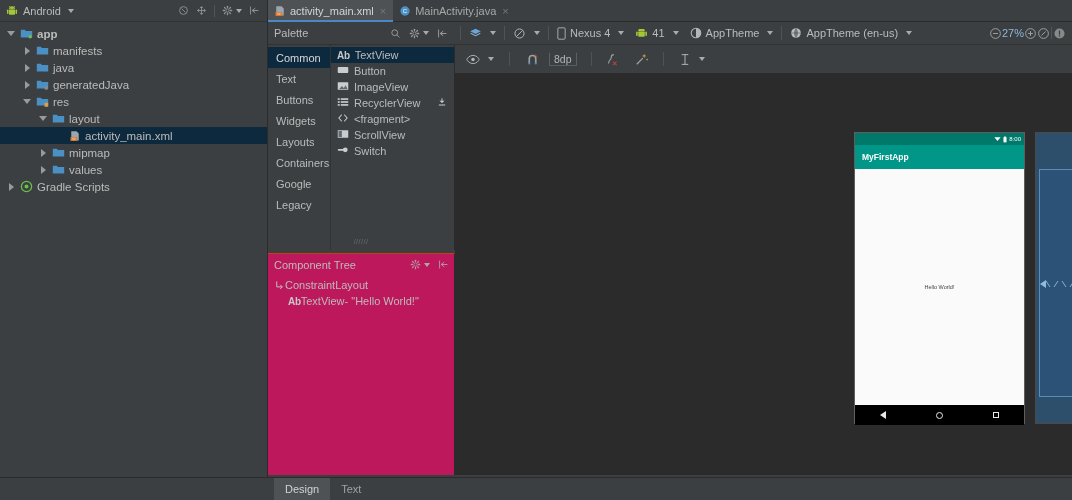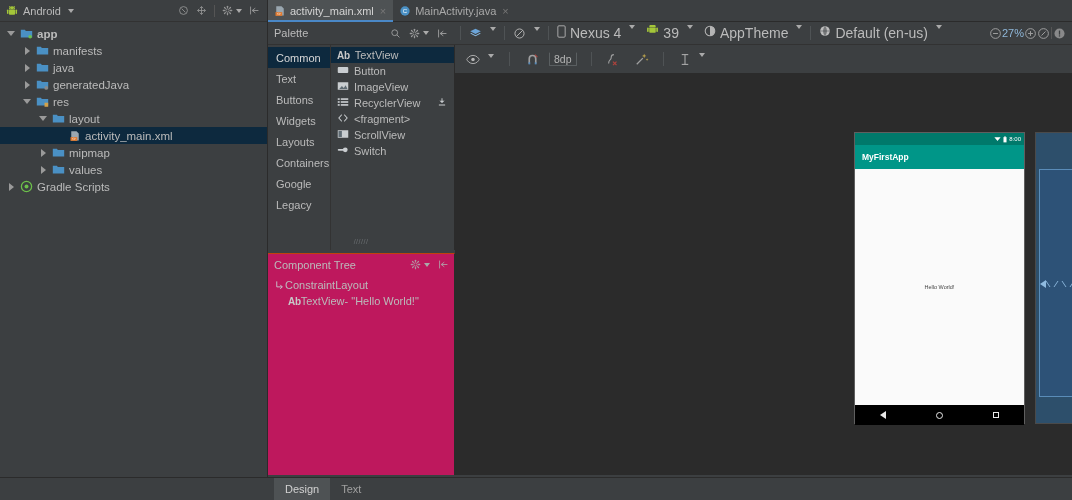--- a/index.html
+++ b/index.html
@@ -94,22 +94,22 @@
     display: flex; align-items: center;
     padding-left: 0px;
     border-bottom: 1px solid #323232;
   }
   #palette-title {
     width: 122px; padding-left: 6px; font-size: 11px; color: #bbbbbb;
   }
   #palette-tools { display: flex; align-items: center; gap: 8px; width: 63px; }
   .tbsep { width: 1px; height: 14px; background: #4f5355; margin: 0 7px; }
   .tbitem {
-    display: flex; gap: 4px;
-    font-size: 14px; color: #bbbbbb; padding: 0 1px;
+    display: flex; align-items: center; gap: 4px;
+    font-size: 11px; color: #bbbbbb; padding: 0 1px;
   }
   .tbitem .caret-dn { margin-left: 4px; }
   #zoomgrp {
     margin-left: auto; display: flex; align-items: center; 
     padding-right: 6px;
   }
   #zoomval { font-size: 11px; color: #8fb7d9; }
 
   
   #toolbar2 {
@@ -529,42 +529,42 @@
 
       <span class="tbitem" style="margin-left:9px">
         <svg width="13" height="9" viewBox="0 0 16 11">
           <g fill="#a4c639">
             <rect x="4" y="3" width="8" height="6.5" rx="1"></rect>
             <rect x="1.3" y="3" width="2" height="5.5" rx="1"></rect>
             <rect x="12.7" y="3" width="2" height="5.5" rx="1"></rect>
             <path d="M4 2.6a4 4 0 0 1 8 0z"></path>
           </g>
         </svg>
-        <span>39</span>
+        <span>41</span>
         <span class="caret-dn"></span>
       </span>
 
       <span class="tbitem" style="margin-left:9px">
         <svg width="12" height="12" viewBox="0 0 14 14">
           <circle cx="7" cy="7" r="5.6" fill="none" stroke="#b5b5b5" stroke-width="1.2"></circle>
           <path d="M7 1.4a5.6 5.6 0 0 1 0 11.2z" fill="#b5b5b5"></path>
         </svg>
         <span>AppTheme</span>
         <span class="caret-dn"></span>
       </span>
 
       <span class="tbsep"></span>
 
       <span class="tbitem">
         <svg width="12" height="12" viewBox="0 0 14 14">
           <circle cx="7" cy="7" r="5.6" fill="#bdbdbd"></circle>
           <path d="M7 1.4c-1.5 1.3-2.2 3.3-2.2 5.6S5.5 11.3 7 12.6c1.5-1.3 2.2-3.3 2.2-5.6S8.5 2.7 7 1.4z" fill="#3c3f41" opacity=".55"></path>
           <line x1="1.5" y1="7" x2="12.5" y2="7" stroke="#3c3f41" stroke-width="1" opacity=".55"></line>
         </svg>
-        <span>Default (en-us)</span>
+        <span>AppTheme (en-us)</span>
         <span class="caret-dn"></span>
       </span>
 
       <div id="zoomgrp">
         <span class="hicon">
           <svg width="13" height="13" viewBox="0 0 16 16">
               <circle cx="8" cy="8" r="6" fill="none" stroke="#b5b5b5" stroke-width="1.2"></circle>
               <line x1="5" y1="8" x2="11" y2="8" stroke="#b5b5b5" stroke-width="1.2"></line>
             </svg>
         </span>

